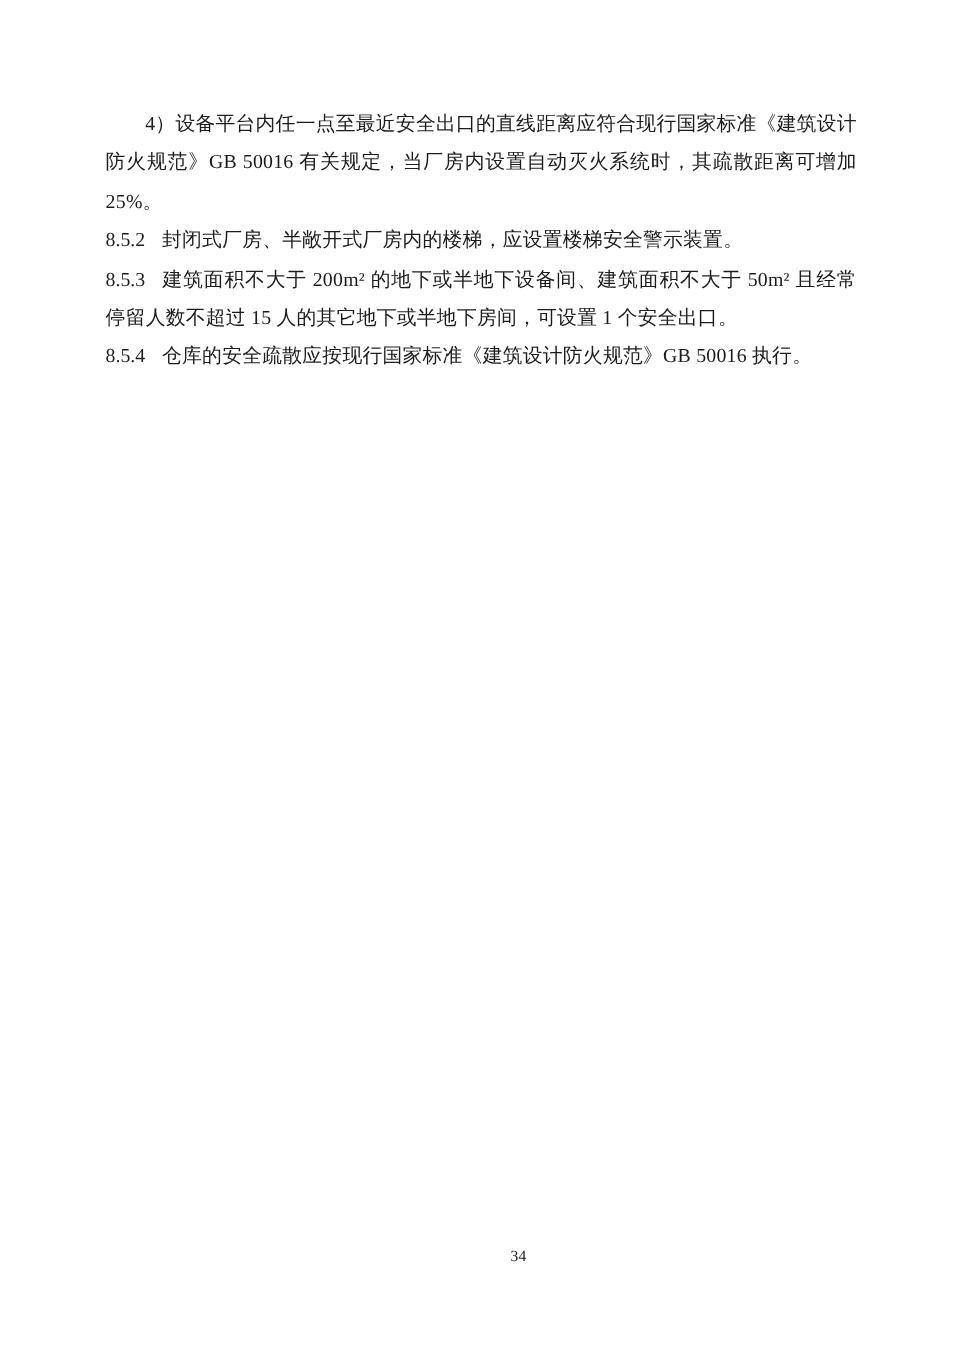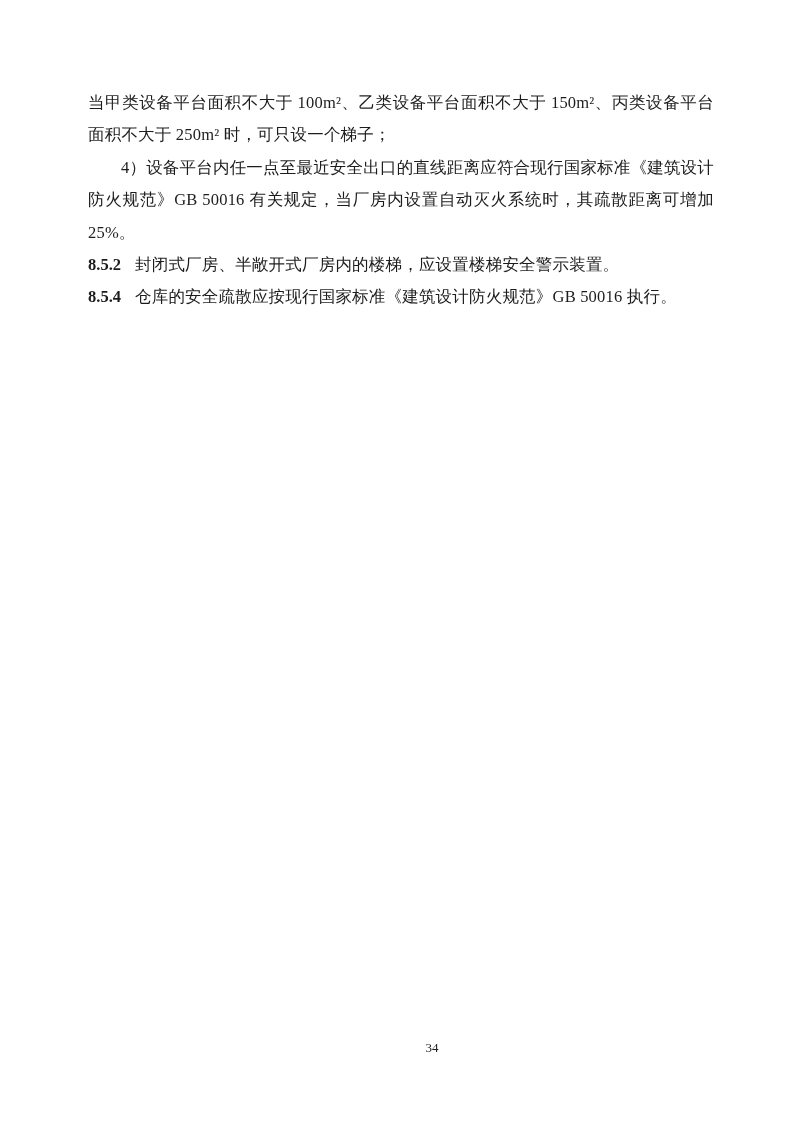--- a/index.html
+++ b/index.html
@@ -29,21 +29,21 @@
     font-size: 16.5px;
     line-height: 32.4px;
     text-align: justify;
     text-align-last: left;
     letter-spacing: 0.2px;
   }
   .para.indent {
     text-indent: 2em;
   }
   .clause-num {
-    font-weight: bold;
+    font-weight: normal;
     padding-right: 0.85em;
     letter-spacing: 0;
   }
   .footer {
     position: absolute;
     top: 1038px;
     left: 0;
     width: 100%;
     text-align: center;
     margin-left: 32px;
@@ -53,30 +53,32 @@
     line-height: 18px;
     color: #1c1c1c;
   }
 </style>
 </head>
 <body>
 
 <div class="page">
   <div class="content">
 
-    <p class="para">当甲类设备平台面积不大于 100m²、乙类设备平台面积不大于 150m²、丙类设备平台面积不大于 250m² 时，可只设一个梯子；</p>
 
 
 
     <p class="para indent">4）设备平台内任一点至最近安全出口的直线距离应符合现行国家标准《建筑设计防火规范》GB 50016 有关规定，当厂房内设置自动灭火系统时，其疏散距离可增加 25%。</p>
 
     <p class="para">
       <span class="clause-num">8.5.2</span><span>封闭式厂房、半敞开式厂房内的楼梯，应设置楼梯安全警示装置。</span>
     </p>
 
+    <p class="para">
+      <span class="clause-num">8.5.3</span><span>建筑面积不大于 200m² 的地下或半地下设备间、建筑面积不大于 50m² 且经常停留人数不超过 15 人的其它地下或半地下房间，可设置 1 个安全出口。</span>
+    </p>
 
     <p class="para">
       <span class="clause-num">8.5.4</span><span>仓库的安全疏散应按现行国家标准《建筑设计防火规范》GB 50016 执行。</span>
     </p>
 
   </div>
 
   <div class="footer">
     <span class="page-number">34</span>
   </div>

